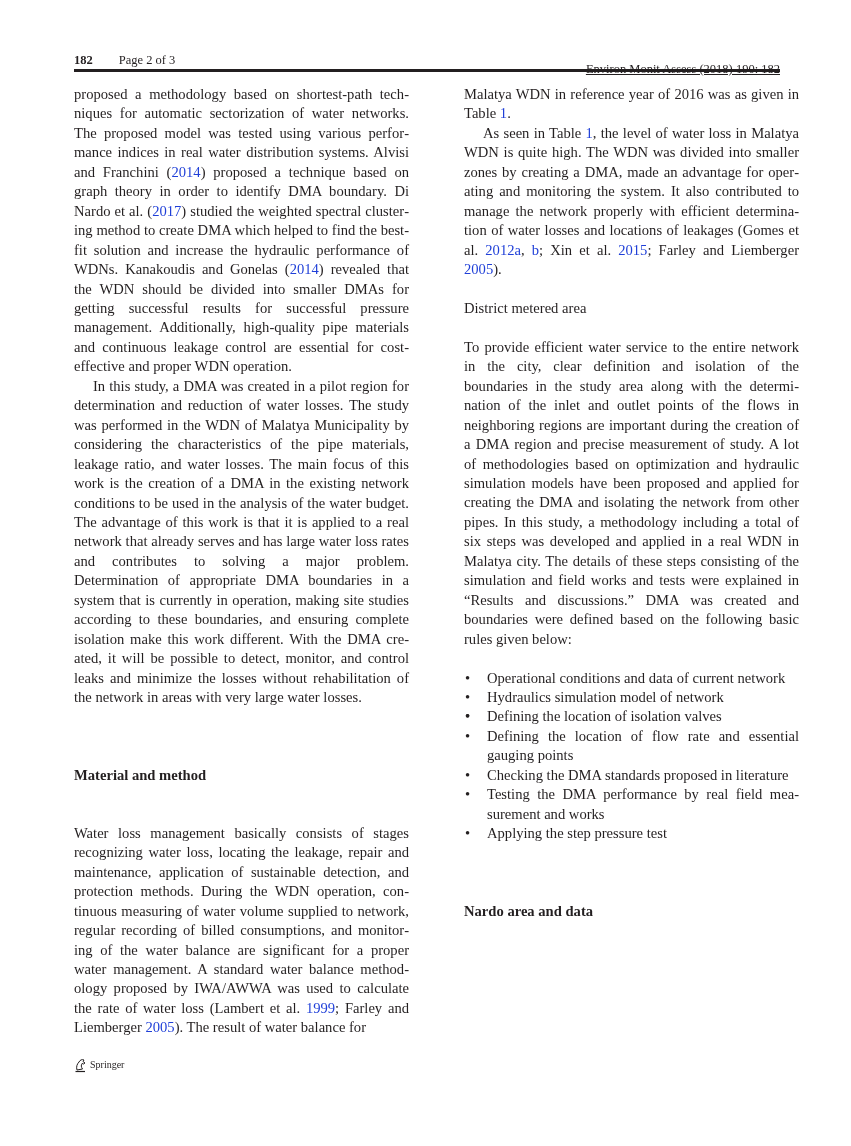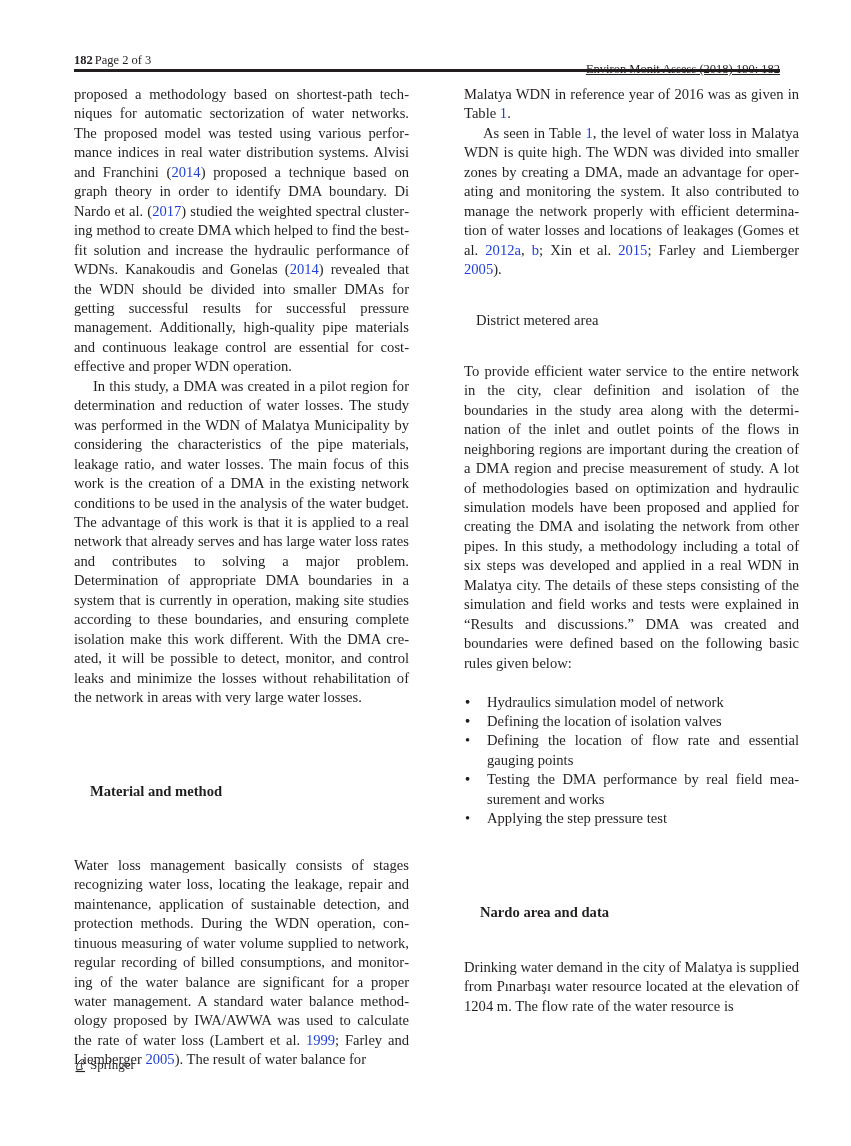--- a/index.html
+++ b/index.html
@@ -1,38 +1,38 @@
 <!DOCTYPE html>
 <html><head>
 <meta charset="utf-8">
 <style>
   html, body { margin: 0; padding: 0; background: #ffffff; }
   body { width: 851px; height: 1146px; position: relative; overflow: hidden;
          font-family: "Liberation Serif", "DejaVu Serif", serif; color: #231f20; }
   .header { position: absolute; left: 74px; top: 52px; width: 706px; height: 16px;
             font-size: 12.5px; line-height: 16px; }
   .header .left { position: absolute; left: 0; top: 0; }
-  .header .left b { font-weight: bold; margin-right: 2px; text-align: right; }
+  .header .left b { font-weight: bold; margin-right: 26px; text-align: right; }
   .header .right { position: absolute; right: 0; top: 9px; text-decoration: underline; }
   .rule { position: absolute; left: 74px; top: 69px; width: 706px; height: 3px; background: #231f20; }
   .col { position: absolute; top: 85px; width: 335px; font-size: 14.6px; line-height: 19.45px;
          text-align: justify; hyphens: manual; }
   .col.left { left: 74px; }
   .col.right { left: 464px; }
   .col p { margin: 0; }
   .col p.indent { text-indent: 19px; }
-  .col .h-bold { font-weight: bold; margin: 16px; }
-  .col .h-plain { margin: 12px; }
+  .col .h-bold { font-weight: bold; margin: 0; }
+  .col .h-plain { margin: 0; }
   .gap1 { height: 19.45px; }
   .gap3 { height: 58px; }
   a.ref { color: #1f3fd8; text-decoration: none; }
   ul.rules { list-style: none; margin: 0; padding: 0; }
   ul.rules li { position: relative; padding-left: 23px; text-align: justify; }
   ul.rules li .bullet { position: absolute; left: 1px; top: 0; }
-  .footer { position: absolute; left: 74px; top: 1057px; font-size: 13px; line-height: 16px;
+  .footer { position: absolute; left: 74px; top: 1057px; font-size: 10px; line-height: 16px;
             display: flex; align-items: center; gap: 3px; }
   .footer svg { display: block; }
 </style>
 </head>
 <body>
 
 <div class="header">
   <div class="left">
     <b>182</b><span>Page 2 of 3</span>
   </div>
@@ -52,33 +52,32 @@
 
 <div class="col right">
   <p><span>Malatya WDN in reference year of 2016 was as given in Table </span><a class="ref">1</a><span>.</span></p>
   <p class="indent"><span>As seen in Table </span><a class="ref">1</a><span>, the level of water loss in Malatya WDN is quite high. The WDN was divided into smaller zones by creating a DMA, made an advantage for oper­ating and monitoring the system. It also contributed to manage the network properly with efficient determina­tion of water losses and locations of leakages (Gomes et al. </span><a class="ref">2012a</a><span>, </span><a class="ref">b</a><span>; Xin et al. </span><a class="ref">2015</a><span>; Farley and Liemberger </span><a class="ref">2005</a><span>).</span></p>
   <div class="gap1"></div>
   <p class="h-plain">District metered area</p>
   <div class="gap1"></div>
   <p>To provide efficient water service to the entire net­work in the city, clear definition and isolation of the boundaries in the study area along with the determi­nation of the inlet and outlet points of the flows in neighboring regions are important during the creation of a DMA region and precise measurement of study. A lot of methodologies based on optimization and hydraulic simulation models have been proposed and applied for creating the DMA and isolating the network from other pipes. In this study, a methodol­ogy including a total of six steps was developed and applied in a real WDN in Malatya city. The details of these steps consisting of the simulation and field works and tests were explained in “Results and discussions.” DMA was created and boundaries were defined based on the following basic rules given below:</p>
   <div class="gap1"></div>
   <ul class="rules">
-    <li><span class="bullet">•</span></li>
+    <li><span class="bullet">•</span><span>Operational conditions and data of current network</span></li>
     <li><span class="bullet">•</span><span>Hydraulics simulation model of network</span></li>
     <li><span class="bullet">•</span></li>
     <li><span class="bullet">•</span><span>Defining the location of isolation valves</span></li>
     <li><span class="bullet">•</span><span>Defining the location of flow rate and essential gauging points</span></li>
-    <li><span class="bullet">•</span></li>
+    <li><span class="bullet">•</span><span>Checking the DMA standards proposed in literature</span></li>
     <li><span class="bullet">•</span><span>Testing the DMA performance by real field mea­surement and works</span></li>
     <li><span class="bullet">•</span><span>Applying the step pressure test</span></li>
   </ul>
   <div class="gap3"></div>
   <p class="h-bold">Nardo area and data</p>
   <div class="gap1"></div>
-  <p>Drinking water demand in the city of Malatya is sup­plied from Pınarbaşı water resource located at the ele­vation of 1204 m. The flow rate of the water resource is</p>
 </div>
 
 <div class="footer">
   <span>
     <svg width="13" height="15" viewBox="0 0 13 15">
       <path d="M3 12 C2 9 3 6 5 4 C6 2 8 1 10 2 L9 3.5 L11 5 L9.5 6 L8 5.5 C7 7 7 9 8.5 11 Z" fill="none" stroke="#231f20" stroke-width="1"></path>
       <line x1="1.5" y1="13.5" x2="11" y2="13.5" stroke="#231f20" stroke-width="1.2"></line>
     </svg>
   </span>
   <span>Springer</span>

